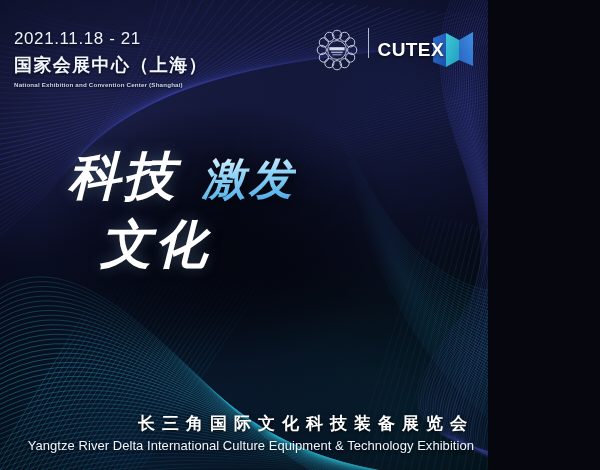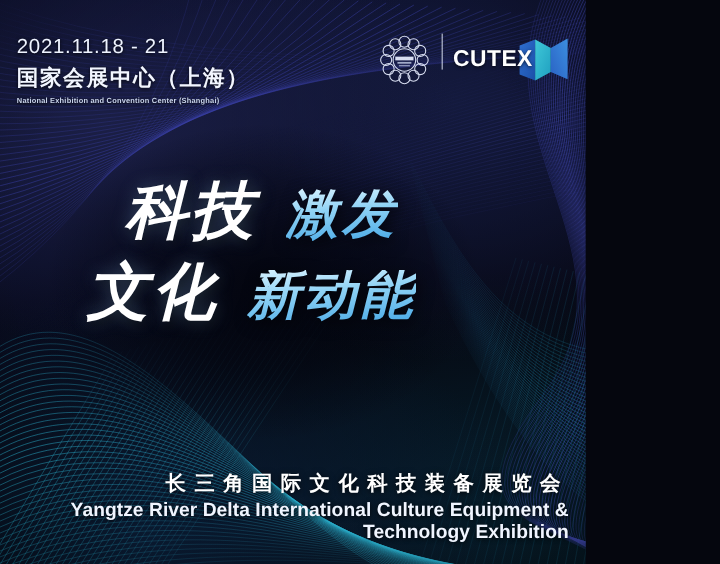--- a/index.html
+++ b/index.html
@@ -47,22 +47,22 @@
   #cutex{display:flex;align-items:center;position:relative;}
   #cutex-word{
     color:#ffffff;font-size:19px;font-weight:700;letter-spacing:.4px;
     position:relative;z-index:3;text-shadow:0 1px 3px rgba(0,0,0,.7);
   }
   #cutex-mark{position:relative;width:42px;height:40px;margin-left:-12px;z-index:2;}
 
   
   #headline{position:absolute;left:0;right:0;top:150px;z-index:9;}
   .hl-row{display:flex;align-items:baseline;white-space:nowrap;}
-  .hl-row.r1{padding-left:104px;}
-  .hl-row.r2{padding-left:72px;margin-top:16px;text-align:center;}
+  .hl-row.r1{padding-left:68px;}
+  .hl-row.r2{padding-left:100px;margin-top:16px;text-align:center;}
   .hl{
     font-family:"DejaVu Sans","Liberation Sans",sans-serif;
     font-size:52px;font-weight:700;font-style:italic;line-height:1;
     letter-spacing:3px;
   }
   .hl-white{
     color:#ffffff;
     text-shadow:0 0 14px rgba(150,200,255,.35), 2px 3px 7px rgba(0,0,0,.75);
   }
   .hl-blue{
@@ -72,21 +72,21 @@
     filter:drop-shadow(2px 3px 6px rgba(0,0,0,.7));
   }
 
   
   #bottom{position:absolute;right:14px;bottom:17px;text-align:right;z-index:9;margin-top:47px;}
   #title-cn{
     color:#ffffff;font-size:17px;font-weight:700;letter-spacing:7px;
     text-shadow:0 1px 5px rgba(0,0,0,.85);line-height:1.2;
   }
   #title-en{
-    color:#f0f5ff;font-size:16px;font-weight:700;letter-spacing:.05px;margin-top:4px;
+    color:#f0f5ff;font-size:13px;font-weight:400;letter-spacing:.05px;margin-top:4px;
     text-shadow:0 1px 4px rgba(0,0,0,.9);
   }
 </style>
 </head>
 <body>
 
 <div id="poster">
 
   <svg class="layer" width="600" height="470" viewBox="0 0 600 470" preserveAspectRatio="none" style="z-index:1;opacity:.95">
     <defs>
@@ -461,21 +461,20 @@
     </div>
   </div>
 
   <div id="headline">
     <div class="hl-row r1">
       <span class="hl hl-white">科技</span>
       <span class="hl hl-blue">激发</span>
     </div>
     <div class="hl-row r2">
       <span class="hl hl-white">文化</span>
-      <span class="hl hl-blue">新动能</span>
     </div>
   </div>
 
   <div id="bottom">
     <div id="title-cn">长三角国际文化科技装备展览会</div>
     <div id="title-en">Yangtze River Delta International Culture Equipment &amp; Technology Exhibition</div>
   </div>
 
 </div>
 

